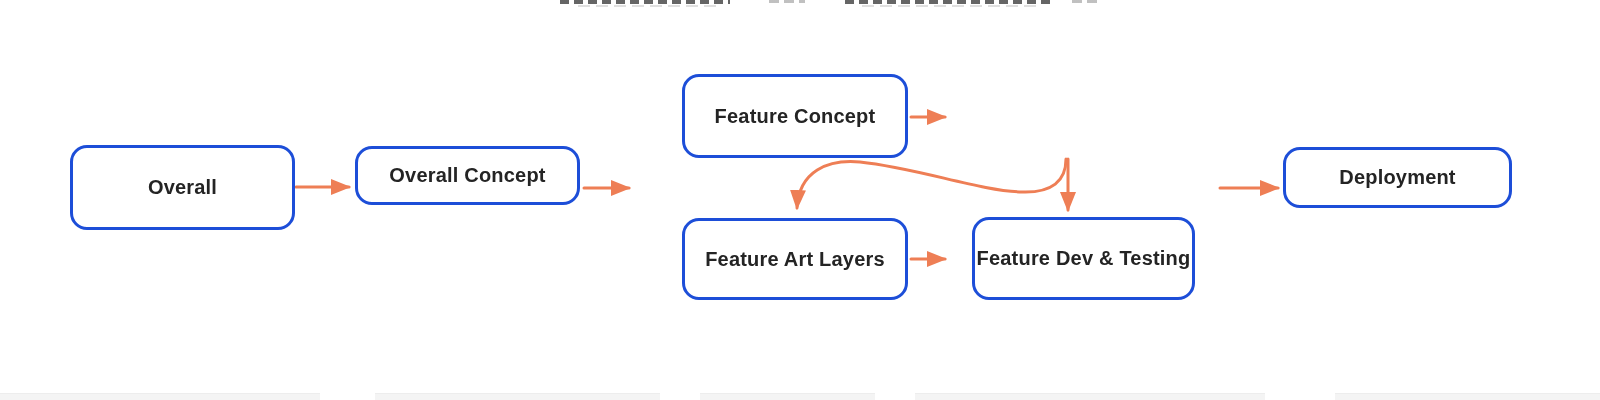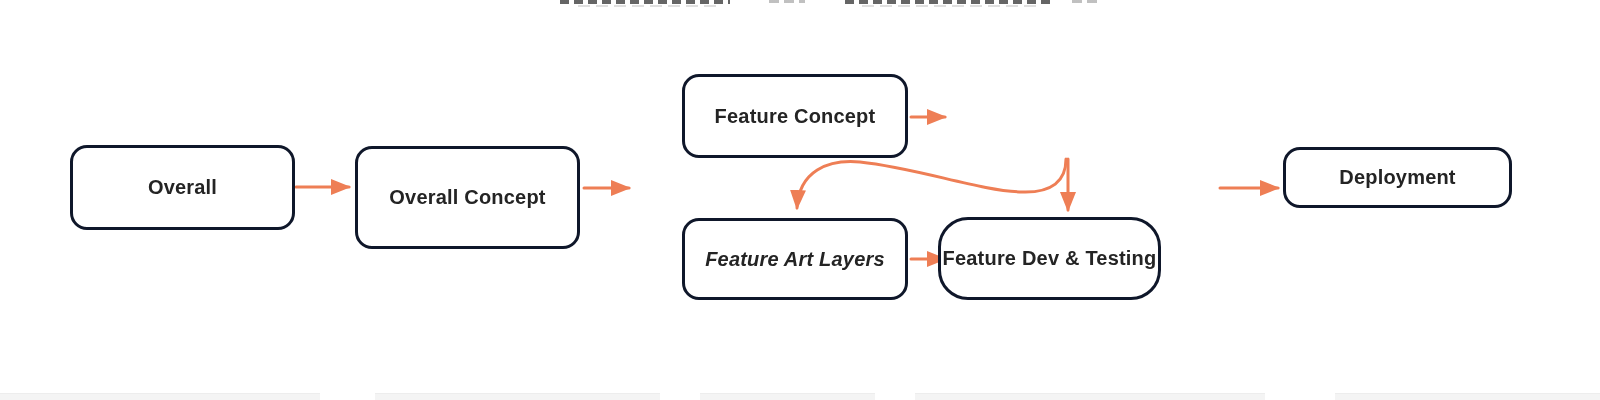--- a/index.html
+++ b/index.html
@@ -14,41 +14,41 @@
   .edges-svg {
     position: absolute;
     left: 0; top: 0;
     width: 1600px; height: 400px;
     pointer-events: none;
   }
   .node {
     position: absolute;
     box-sizing: border-box;
     background: #ffffff;
-    border: 3px solid #0f172a;
+    border: 3px solid #1d4ed8;
     border-radius: 17px;
     display: flex;
     align-items: center;
     justify-content: center;
     text-align: center;
   }
   .node .label {
     font-weight: 700;
     font-size: 20px;
     color: #242424;
     letter-spacing: 0.2px;
     white-space: nowrap;
   }
   
   .n-proposal          { left: 70px;   top: 145px; width: 225px; height: 85px; }
-  .n-overall-concept   { left: 355px;  top: 146px; width: 225px; height: 103px; }
+  .n-overall-concept   { left: 355px;  top: 146px; width: 225px; height: 59px; }
   .n-feature-concept   { left: 682px;  top: 74px;  width: 226px; height: 84px; }
   .n-feature-storyboard{ left: 955px;  top: 73px;  width: 227px; height: 85px; }
-  .n-feature-art-layers{ left: 682px;  top: 218px; width: 226px; height: 82px; font-style: italic; }
-  .n-feature-dev-testing{ left: 938px; top: 217px; width: 223px; height: 83px; border-radius: 30px; }
+  .n-feature-art-layers{ left: 682px;  top: 218px; width: 226px; height: 82px; }
+  .n-feature-dev-testing{ left: 972px; top: 217px; width: 223px; height: 83px; }
   .n-deployment        { left: 1283px; top: 147px; width: 229px; height: 61px; }
 
   
   .top-frag {
     position: absolute;
     top: 0;
     height: 4px;
     background: repeating-linear-gradient(90deg,
       rgba(58,58,58,0.78) 0 9px, rgba(58,58,58,0) 9px 14px);
   }

